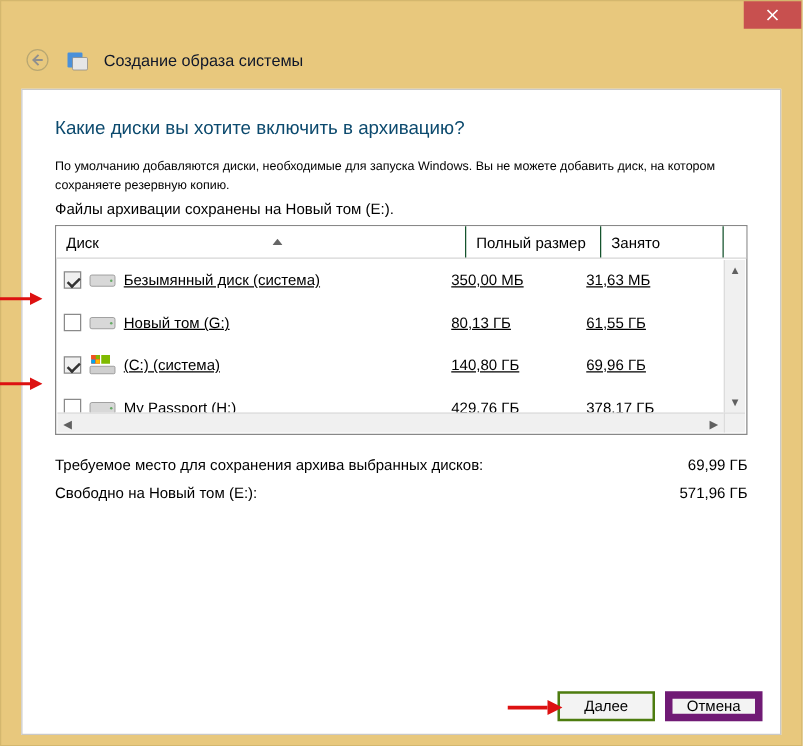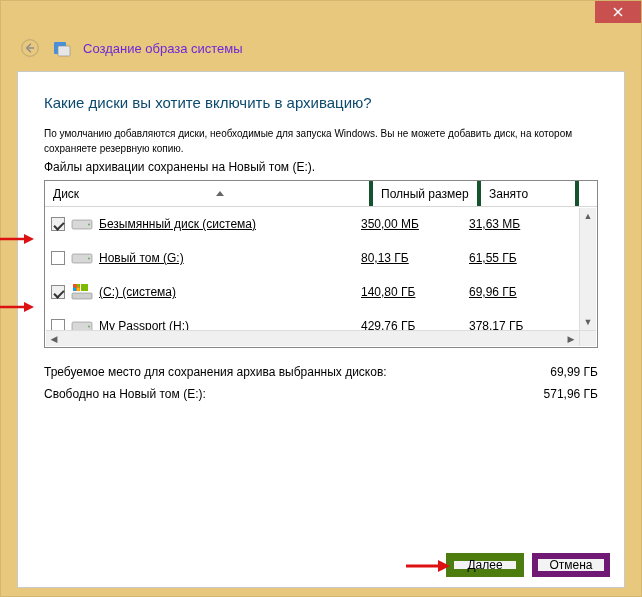--- a/index.html
+++ b/index.html
@@ -45,21 +45,21 @@
   .back-arrow {
     width: 22px; height: 22px;
     display: flex; align-items: center; justify-content: center;
     color: #808080;
   }
   .hdr-icon {
     width: 18px; height: 18px;
   }
   .hdr-title {
     font-size: 13px;
-    color: #6d28d9;
+    color: #0f172a;
   }
   .inner-panel {
     position: absolute;
     left: 16px; right: 16px; top: 70px; bottom: 8px;
     background: #fff;
     border: 1px solid #c9c9c9;
     padding: 22px 26px 14px 26px;
   }
   .heading {
     color: #0c4a6e;
@@ -88,21 +88,21 @@
     height: 26px;
     border-bottom: 1px solid #d6d6d6;
     font-size: 12px;
     background: #fff;
   }
   .disk-header .col {
     padding: 0 8px;
     height: 100%;
     display: flex;
     align-items: center;
-    border-right: 4px solid #14532d;
+    border-right: 1px solid #14532d;
   }
   .sort-caret {
     flex: 1;
     display: flex;
     justify-content: center;
   }
   .disk-rows {
     overflow: hidden;
     height: 126px;
   }
@@ -204,21 +204,21 @@
     height: 24px;
     border: 6px solid #701a75;
     background: #f3f3f3;
     font-size: 12px;
     display: flex;
     align-items: center;
     justify-content: center;
     cursor: pointer;
   }
   .btn.primary {
-    border: 8px solid #4d7c0f;
+    border: 2px solid #4d7c0f;
   }
   .red-arrow {
     position: absolute;
     width: 36px; height: 12px;
     z-index: 5;
   }
   .red-arrow svg { width: 100%; height: 100%; }
   .arrow1 { left: -3px; top: 232px; }
   .arrow2 { left: -3px; top: 300px; }
   .arrow3 { position: absolute; left: 388px; bottom: 14px; width: 44px; height: 14px; z-index:5;}

